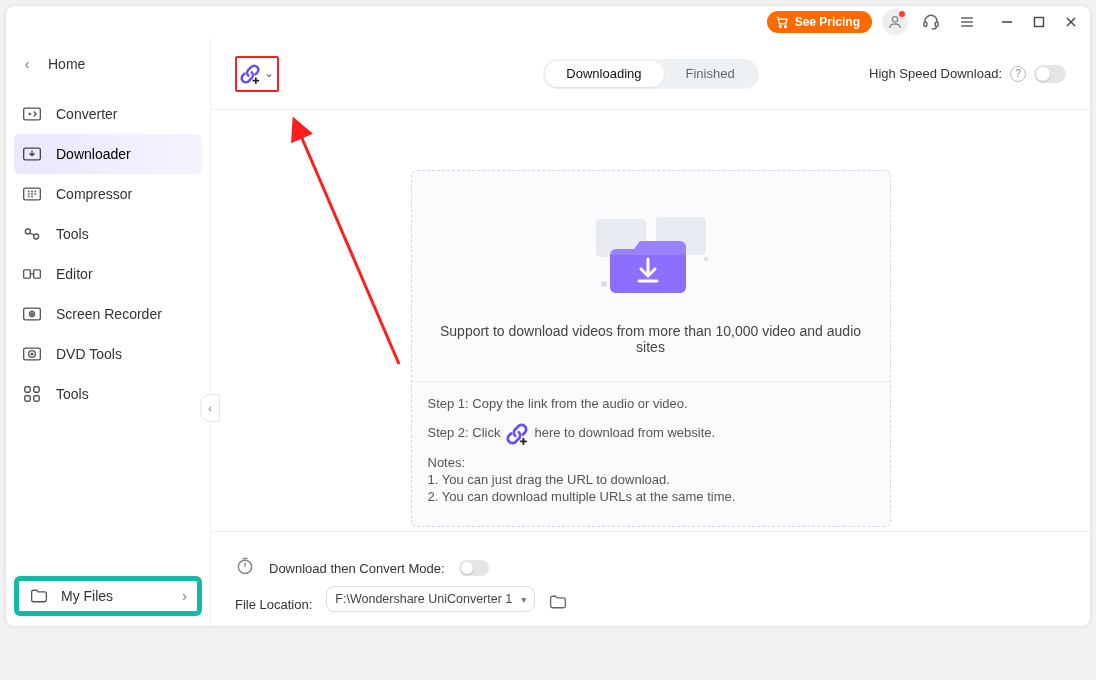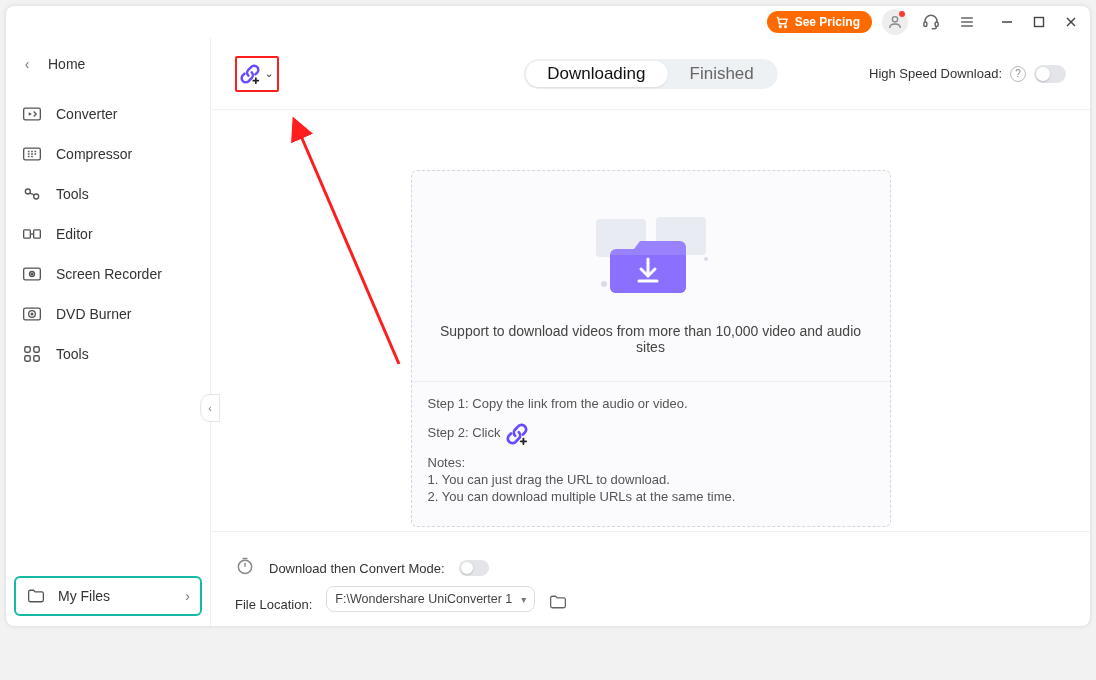--- a/index.html
+++ b/index.html
@@ -27,33 +27,33 @@
   .sidebar { width: 204px; display: flex; flex-direction: column; padding: 4px 8px 10px 8px; position: relative; }
   .home-row { display: flex; align-items: center; height: 44px; padding-left: 6px; gap: 14px; color:#333; font-size:14px; }
   .chev-left { width:14px; text-align:center; color:#777; }
   .nav { margin-top: 8px; display: flex; flex-direction: column; gap: 0; }
   .nav-item { display: flex; align-items: center; height: 40px; padding: 0 8px; border-radius: 6px; gap: 14px; font-size: 14px; color:#333; cursor:pointer; }
   .nav-item.active { background: linear-gradient(90deg, #ece6ff 0%, #f6f3ff 100%); color:#000; }
   .nav-icon { width: 20px; height: 20px; display:flex; align-items:center; justify-content:center; color:#555; flex:none; }
 
   .collapse-knob { position:absolute; right:-10px; top: 356px; width:20px; height:28px; background:#fff; border:1px solid #e6e6e6; border-radius: 10px 0 0 10px; display:flex; align-items:center; justify-content:center; color:#777; cursor:pointer; font-size:11px; }
 
-  .my-files { margin-top:auto; height: 40px; border:2px solid #14b8a6; border-radius:6px; display:flex; align-items:center; padding:0 10px; gap:12px; font-size:14px; color:#333; cursor:pointer; justify-content: flex-start; }
+  .my-files { margin-top:auto; height: 40px; border:5px solid #14b8a6; border-radius:6px; display:flex; align-items:center; padding:0 10px; gap:12px; font-size:14px; color:#333; cursor:pointer; justify-content: flex-start; }
   .my-files .chev { margin-left:auto; color:#777; }
 
   
   .main { flex:1; display:flex; flex-direction:column; border-left: 1px solid #eee; }
 
   .toolbar { position:relative; height: 72px; display:flex; align-items:center; padding: 0 24px; border-bottom:1px solid #f0f0f0; }
   .paste-btn { position:relative; width:44px; height:36px; border:2.5px solid #ff1e1e; border-radius:2px; display:flex; align-items:center; justify-content:center; gap:4px; cursor:pointer; }
   .link-icon { width:20px; height:20px; }
   .paste-chev { font-size:11px; color:#444; }
 
   .tabs { position:absolute; left:50%; transform:translateX(-50%); display:flex; background:#eef1f4; border-radius:16px; height:30px; padding:2px; }
-  .tab { padding: 0 22px; display:flex; align-items:center; font-size:17px; color:#666; border-radius:14px; cursor:pointer; }
+  .tab { padding: 0 22px; display:flex; align-items:center; font-size:13px; color:#666; border-radius:14px; cursor:pointer; }
   .tab.active { background:#fff; color:#111; box-shadow:0 1px 2px rgba(0,0,0,0.08); }
 
   .hsd { margin-left:auto; display:flex; align-items:center; gap:8px; font-size:13px; color:#333; }
   .q-icon { width:16px; height:16px; border:1.3px solid #bbb; border-radius:50%; display:flex; align-items:center; justify-content:center; font-size:10px; color:#888; }
   .toggle { width:32px; height:18px; background:#e3e5e9; border-radius:9px; position:relative; cursor:pointer; }
   .toggle::after { content:""; position:absolute; left:2px; top:2px; width:14px; height:14px; background:#fff; border-radius:50%; box-shadow:0 1px 2px rgba(0,0,0,.2); }
 
   .content { flex:1; overflow:auto; padding: 60px 0 0 0; display:flex; flex-direction:column; align-items:center; position:relative; }
   .arrow-svg { position:absolute; left:68px; top:4px; pointer-events:none; }
 
@@ -144,20 +144,29 @@
         <div class="nav-item">
           <span class="nav-icon">
               <svg width="20" height="18" viewBox="0 0 24 20" fill="none" stroke="#555" stroke-width="1.6">
                 <rect x="2" y="3" width="20" height="14" rx="2"></rect>
                 <path d="M8 8l4 2-4 2z" fill="#555" stroke="none"></path>
                 <path d="M14 7l3 3-3 3"></path>
               </svg>
             </span>
           <span>Converter</span>
         </div>
+        <div class="nav-item active">
+          <span class="nav-icon">
+              <svg width="20" height="18" viewBox="0 0 24 20" fill="none" stroke="#444" stroke-width="1.6">
+                <rect x="2" y="3" width="20" height="14" rx="2"></rect>
+                <path d="M12 6v6m0 0l-3-3m3 3l3-3"></path>
+              </svg>
+            </span>
+          <span>Downloader</span>
+        </div>
         <div class="nav-item">
           <span class="nav-icon">
               <svg width="20" height="18" viewBox="0 0 24 20" fill="none" stroke="#555" stroke-width="1.6">
                 <rect x="2" y="3" width="20" height="14" rx="2"></rect>
                 <path d="M7 7h10M7 10h10M7 13h6" stroke-dasharray="2 2"></path>
               </svg>
             </span>
           <span>Compressor</span>
         </div>
         <div class="nav-item">
@@ -191,21 +200,21 @@
           <span>Screen Recorder</span>
         </div>
         <div class="nav-item">
           <span class="nav-icon">
               <svg width="20" height="18" viewBox="0 0 24 20" fill="none" stroke="#555" stroke-width="1.6">
                 <rect x="2" y="3" width="20" height="14" rx="2"></rect>
                 <circle cx="12" cy="10" r="4"></circle>
                 <circle cx="12" cy="10" r="1" fill="#555"></circle>
               </svg>
             </span>
-          <span>DVD Burner</span>
+          <span>DVD Tools</span>
         </div>
         <div class="nav-item">
           <span class="nav-icon">
               <svg width="18" height="18" viewBox="0 0 20 20" fill="none" stroke="#555" stroke-width="1.6">
                 <rect x="2" y="2" width="6" height="6" rx="1.5"></rect>
                 <rect x="12" y="2" width="6" height="6" rx="1.5"></rect>
                 <rect x="2" y="12" width="6" height="6" rx="1.5"></rect>
                 <rect x="12" y="12" width="6" height="6" rx="1.5"></rect>
               </svg>
             </span>
@@ -293,20 +302,21 @@
             <div class="step-row">
               <span>Step 2: Click</span>
               <svg class="mini-link" viewBox="0 0 24 24">
                 <path d="M10 14a5 5 0 0 1 0-7l3-3a5 5 0 1 1 7 7l-1.5 1.5" fill="none" stroke="#6a4cff" stroke-width="3" stroke-linecap="round"></path>
                 <path d="M14 10a5 5 0 0 1 0 7l-3 3a5 5 0 1 1-7-7l1.5-1.5" fill="none" stroke="#6a4cff" stroke-width="3" stroke-linecap="round"></path>
                 <g stroke="#222" stroke-width="2" stroke-linecap="round">
                     <line x1="19" y1="17" x2="19" y2="23"></line>
                     <line x1="16" y1="20" x2="22" y2="20"></line>
                   </g>
               </svg>
+              <span>here to download from website.</span>
             </div>
             <div class="notes-t">Notes:</div>
             <div>1. You can just drag the URL to download.</div>
             <div>2. You can download multiple URLs at the same time.</div>
           </div>
         </div>
       </div>
 
       <div class="footer">
         <div class="f-row">

